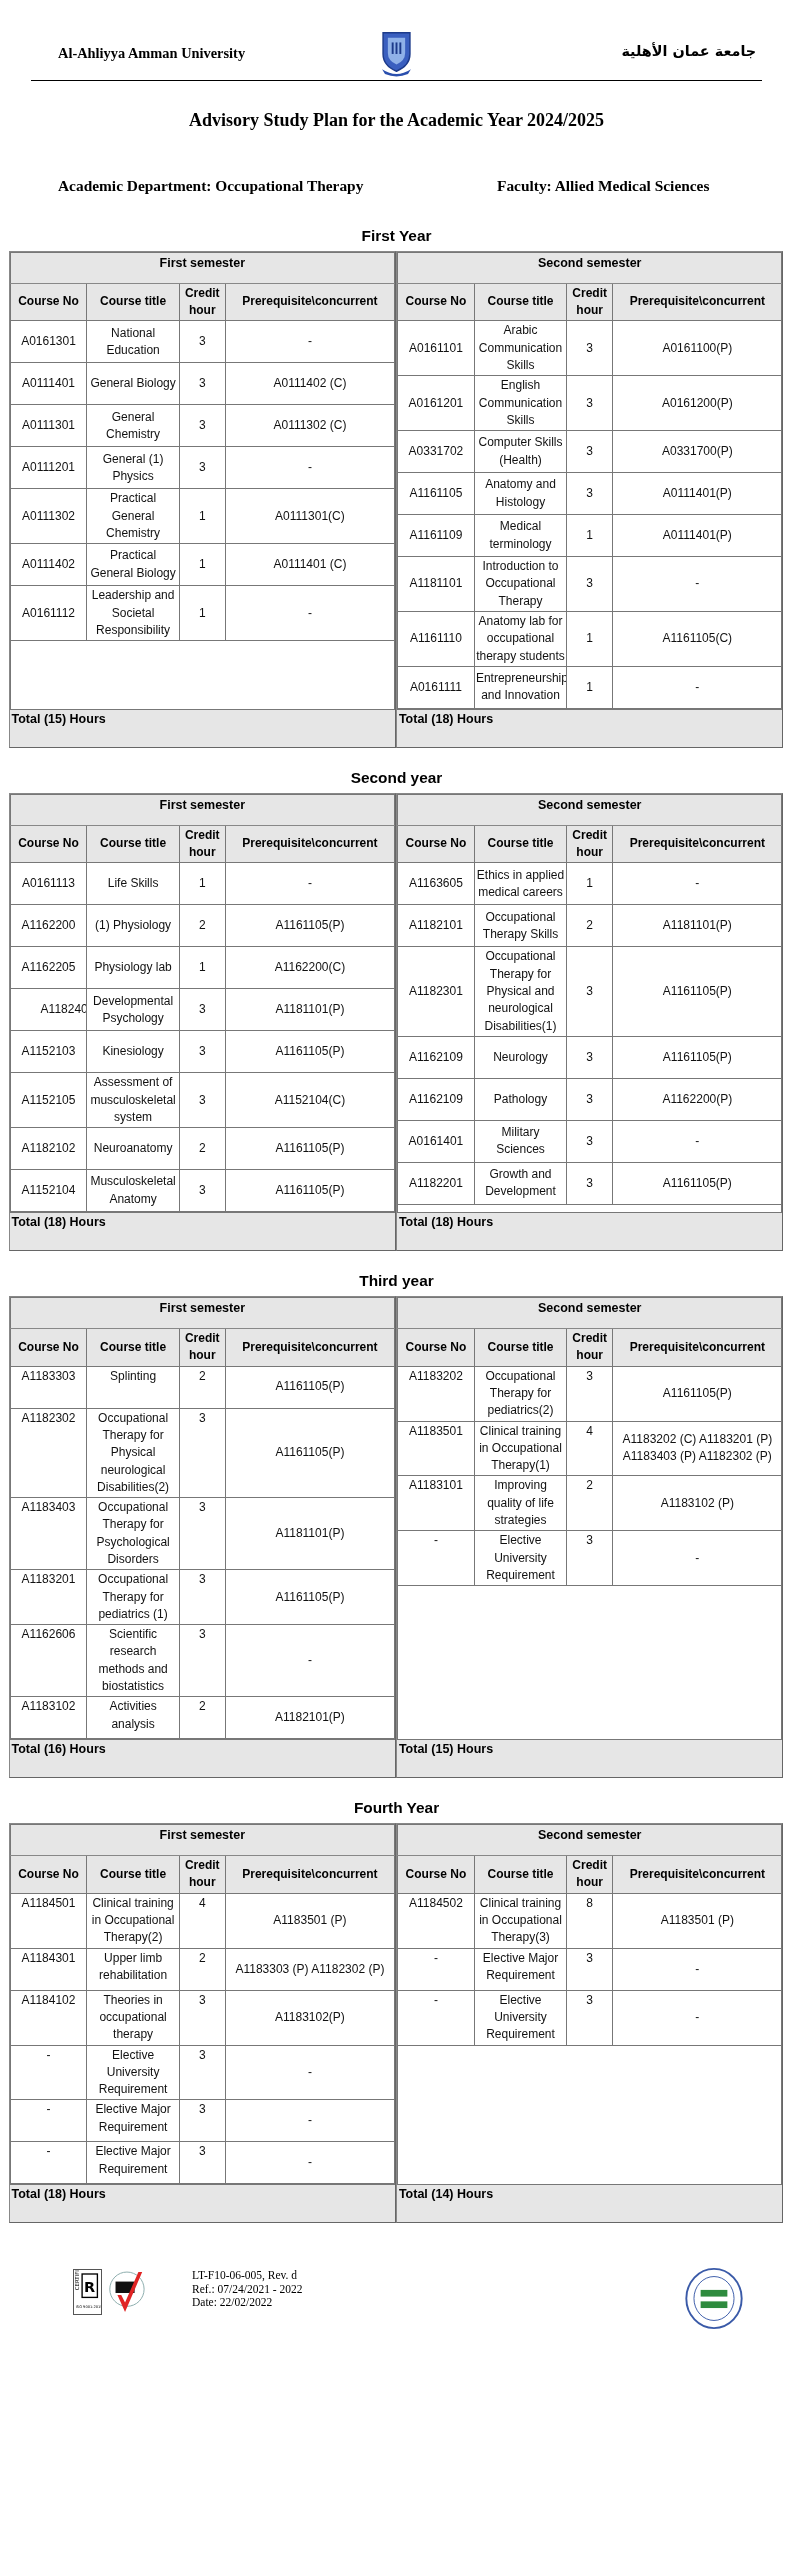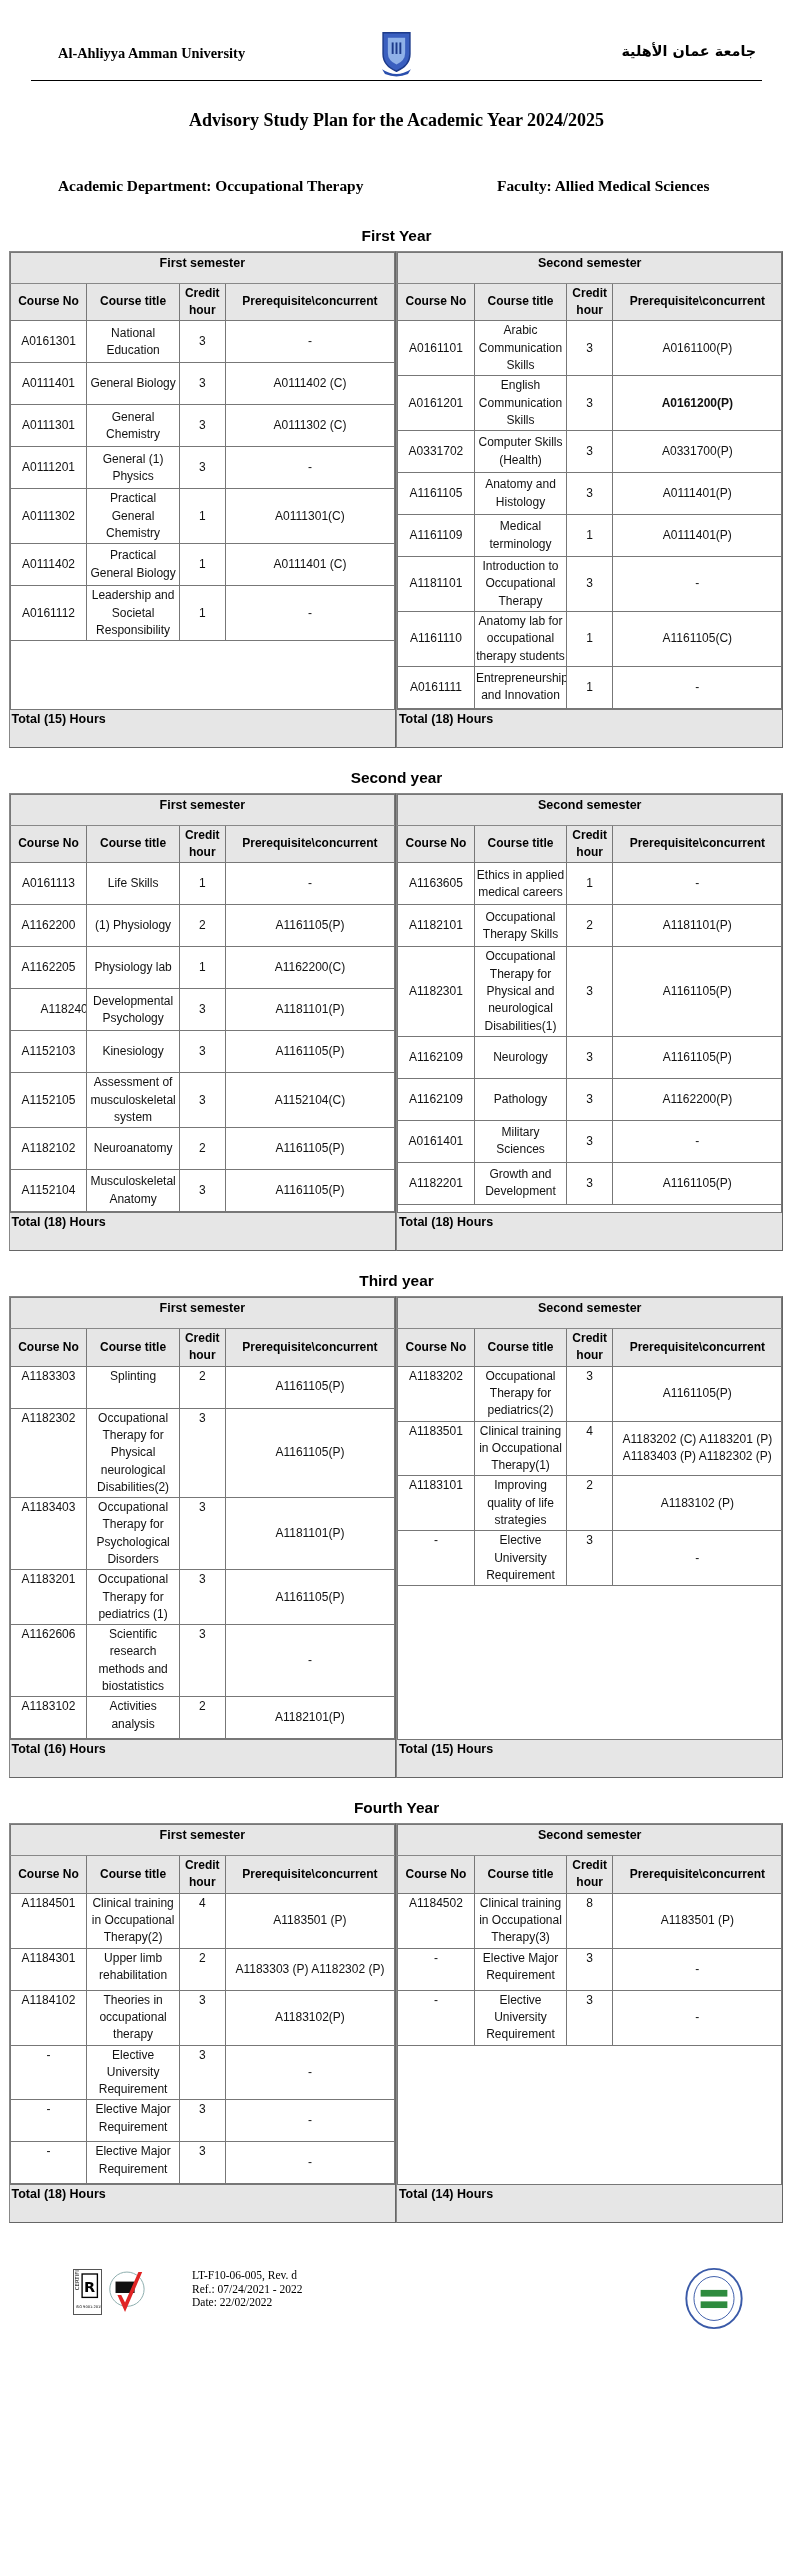--- a/index.html
+++ b/index.html
@@ -223,21 +223,21 @@
                 <tr>
                   <td style="height: 42px;">A0161101</td>
                   <td style="height: 42px;">Arabic Communication Skills</td>
                   <td style="height: 42px;">3</td>
                   <td class="pre" style="height: 42px;">A0161100(P)</td>
                 </tr>
                 <tr>
                   <td style="height: 42px; margin-left: 23px;">A0161201</td>
                   <td style="height: 42px;">English Communication Skills</td>
                   <td style="height: 42px;">3</td>
-                  <td class="pre" style="height: 42px; font-weight: bold;">A0161200(P)</td>
+                  <td class="pre" style="height: 42px;">A0161200(P)</td>
                 </tr>
                 <tr>
                   <td style="height: 42px;">A0331702</td>
                   <td style="height: 42px;">Computer Skills (Health)</td>
                   <td style="height: 42px;">3</td>
                   <td class="pre" style="height: 42px;">A0331700(P)</td>
                 </tr>
                 <tr>
                   <td style="height: 42px;">A1161105</td>
                   <td style="height: 42px; margin-left: 32px;">Anatomy and Histology</td>

